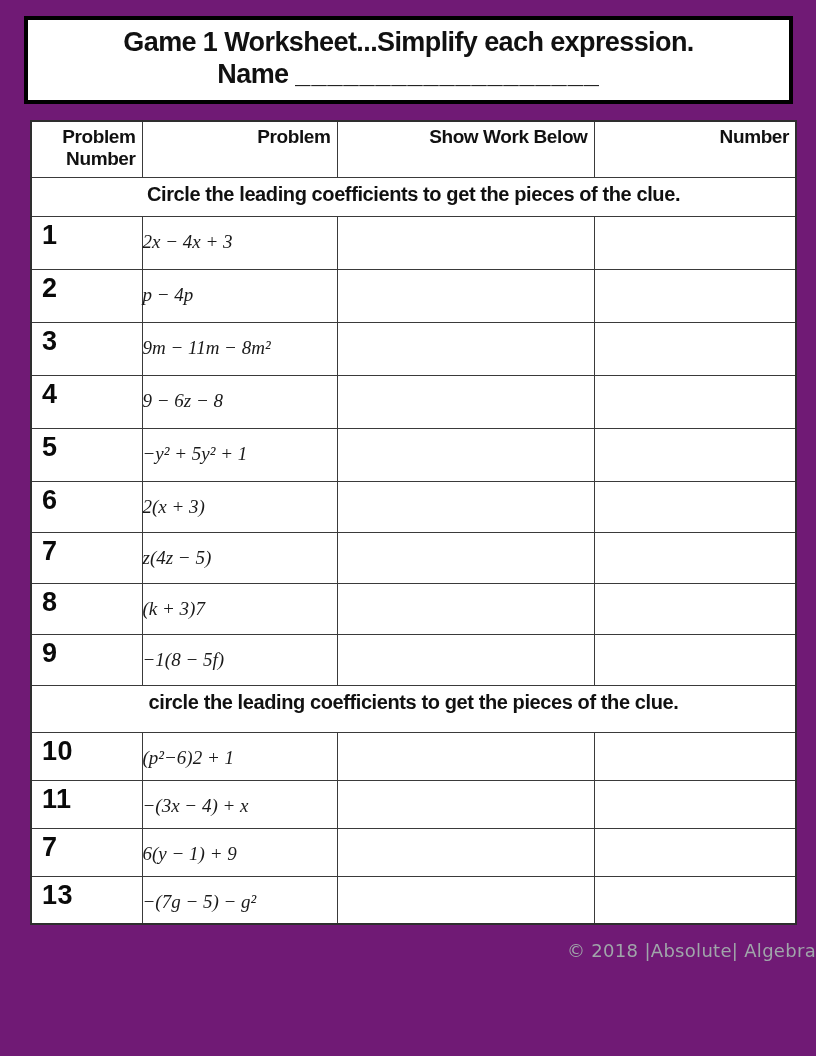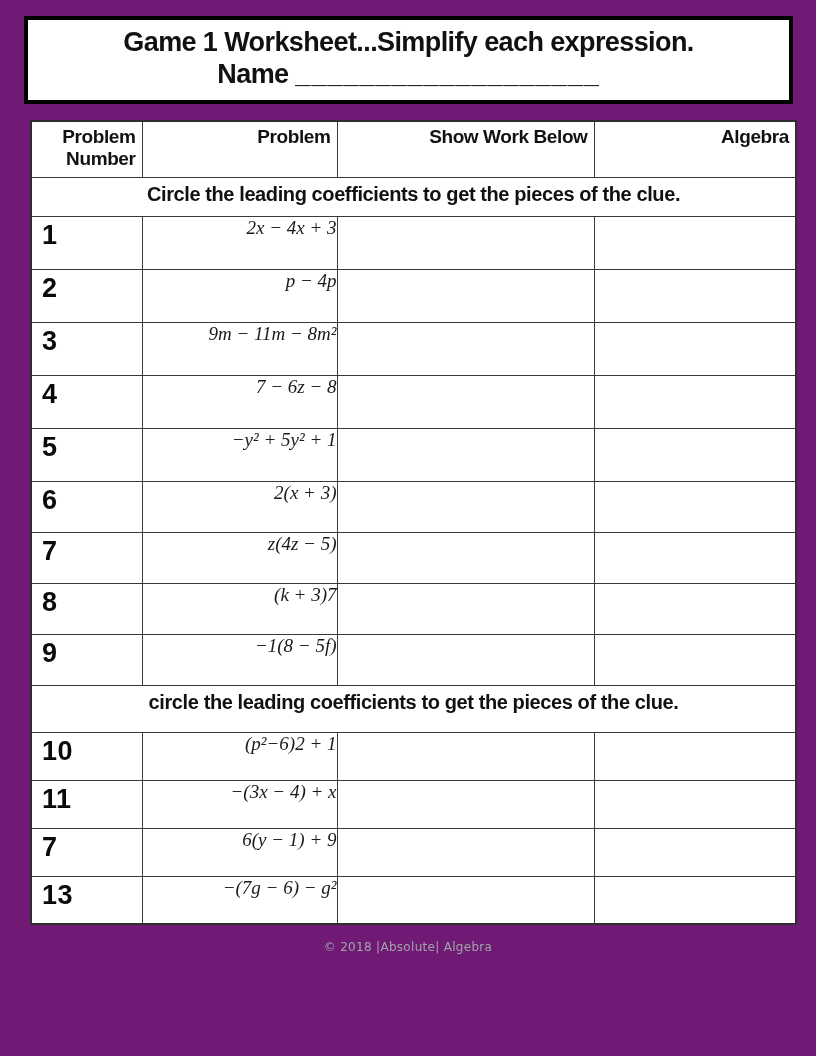--- a/index.html
+++ b/index.html
@@ -85,32 +85,32 @@
   tr.prob-sec-2 { height: 48px; }
 
   td.num-cell {
     font-size: 27px;
     font-weight: 800;
     color: #0a0a0a;
     padding: 3px 0 0 10px;
     letter-spacing: 0.5px;
   }
   td.expr-cell {
-    text-align: right;
-    padding-top: 0;
+    text-align: left;
+    padding-top: 14px;
     font-family: "Liberation Serif", serif;
     font-style: italic;
     font-size: 19px;
     color: #1a1a1a;
   }
 
   .footer {
     margin-top: 15px;
-    text-align: center;
-    font-size: 12px;
+    text-align: right;
+    font-size: 18px;
     color: #a0a6aa;
     font-family: "DejaVu Sans", sans-serif;
     letter-spacing: 0.3px;
   }
 </style>
 </head>
 <body>
 
 <div class="page">
 
@@ -127,21 +127,21 @@
       <col style="width:111px">
       <col style="width:195px">
       <col style="width:257px">
       <col style="width:202px">
     </colgroup>
     <thead>
       <tr>
         <th class="col-num">Problem Number</th>
         <th>Problem</th>
         <th>Show Work Below</th>
-        <th>Algebra</th>
+        <th>Number</th>
       </tr>
     </thead>
     <tbody id="table-body">
         <tr class="section-row section-0">
           <td colspan="4" class="section-cell">Circle the leading coefficients to get the pieces of the clue.</td>
         </tr>
         <tr class="problem-row prob-sec-0">
           <td class="num-cell">1</td>
           <td class="expr-cell">2x − 4x + 3</td>
           <td></td>
@@ -154,21 +154,21 @@
           <td></td>
         </tr>
         <tr class="problem-row prob-sec-0">
           <td class="num-cell">3</td>
           <td class="expr-cell">9m − 11m − 8m²</td>
           <td></td>
           <td></td>
         </tr>
         <tr class="problem-row prob-sec-0">
           <td class="num-cell">4</td>
-          <td class="expr-cell">7 − 6z − 8</td>
+          <td class="expr-cell">9 − 6z − 8</td>
           <td></td>
           <td></td>
         </tr>
         <tr class="problem-row prob-sec-0">
           <td class="num-cell">5</td>
           <td class="expr-cell">−y² + 5y² + 1</td>
           <td></td>
           <td></td>
         </tr>
         <tr class="problem-row prob-sec-1">
@@ -211,21 +211,21 @@
           <td></td>
         </tr>
         <tr class="problem-row prob-sec-2">
           <td class="num-cell">7</td>
           <td class="expr-cell">6(y − 1) + 9</td>
           <td></td>
           <td></td>
         </tr>
         <tr class="problem-row prob-sec-2">
           <td class="num-cell">13</td>
-          <td class="expr-cell">−(7g − 6) − g²</td>
+          <td class="expr-cell">−(7g − 5) − g²</td>
           <td></td>
           <td></td>
         </tr>
       </tbody>
   </table>
 
   <div class="footer">© 2018 |Absolute| Algebra</div>
 
 </div>
 

